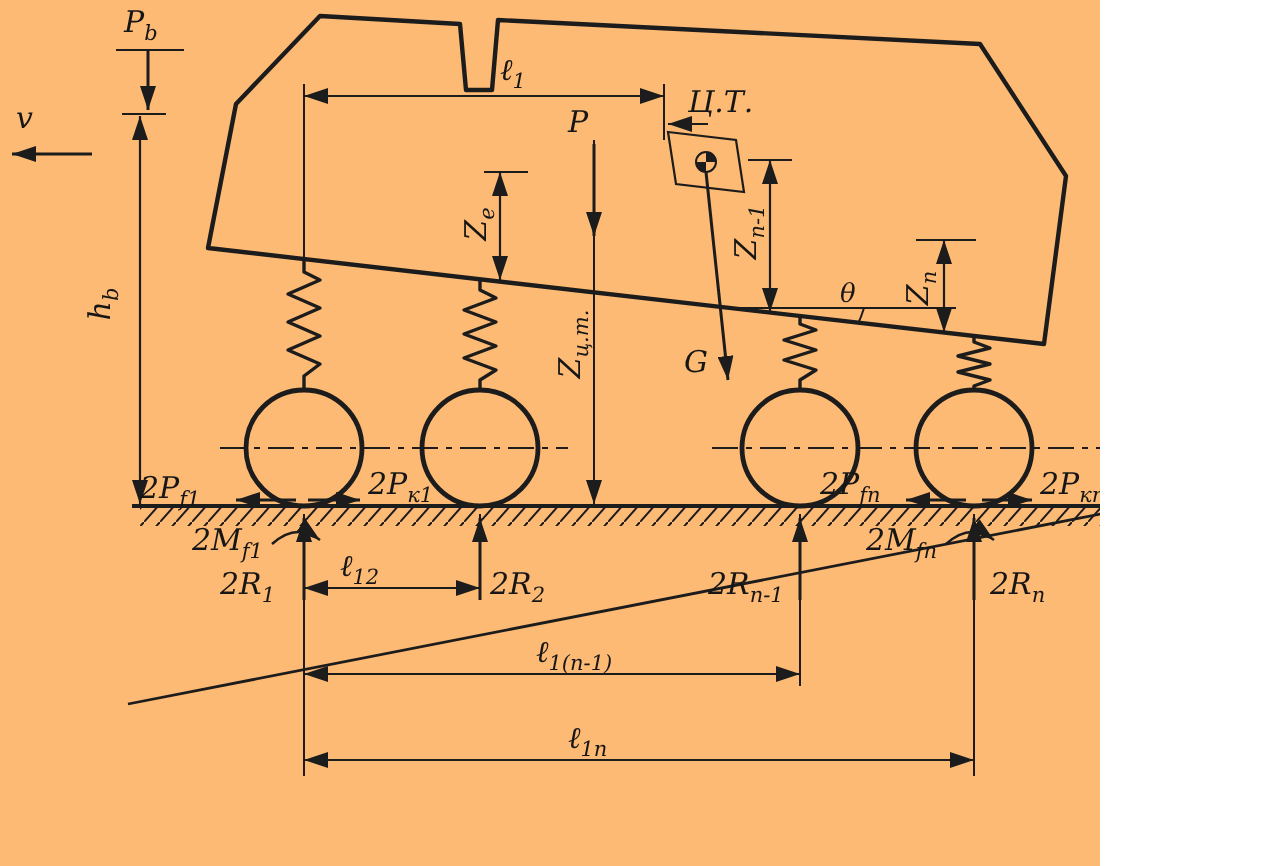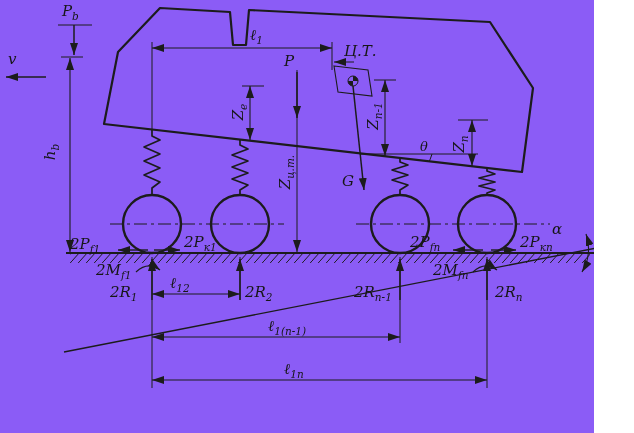--- a/index.html
+++ b/index.html
@@ -1,16 +1,16 @@
 <!DOCTYPE html>
 <html><head>
 <meta charset="utf-8">
 <style>
   html,body{margin:0;padding:0;background:#ffffff;}
-  .page{width:594px;height:433px;background:#8b5cf6;position:relative;overflow:hidden;}
+  .page{width:550px;height:433px;background:#fdba74;position:relative;overflow:hidden;}
   svg text{font-family:"DejaVu Serif","Liberation Serif",serif;font-style:italic;font-size:15px;fill:#161616;}
   svg text.small{font-size:13px;}
   svg .sub{font-size:10.5px;}
 </style>
 </head>
 <body>
 
 <div class="page">
 <svg width="634" height="433" viewBox="0 0 634 433" xmlns="http://www.w3.org/2000/svg">
   <defs>

